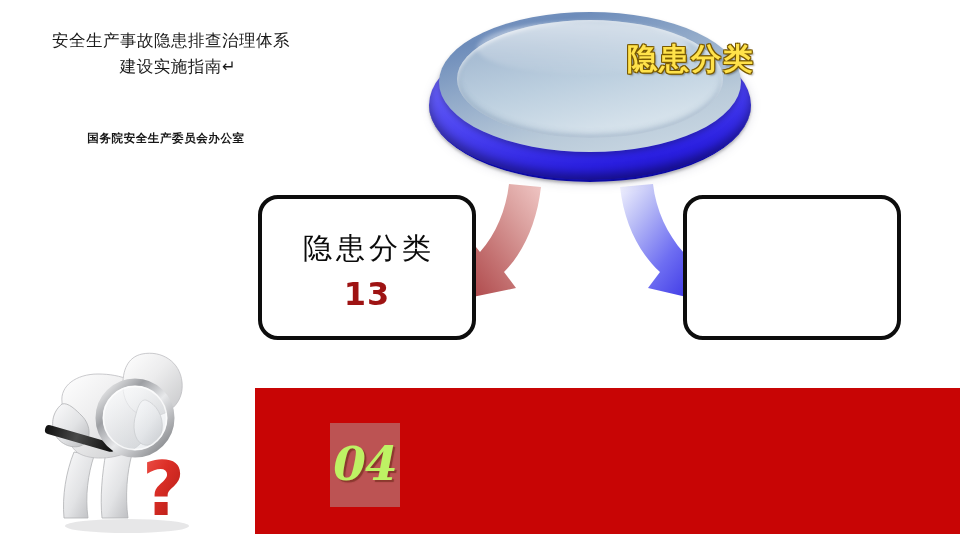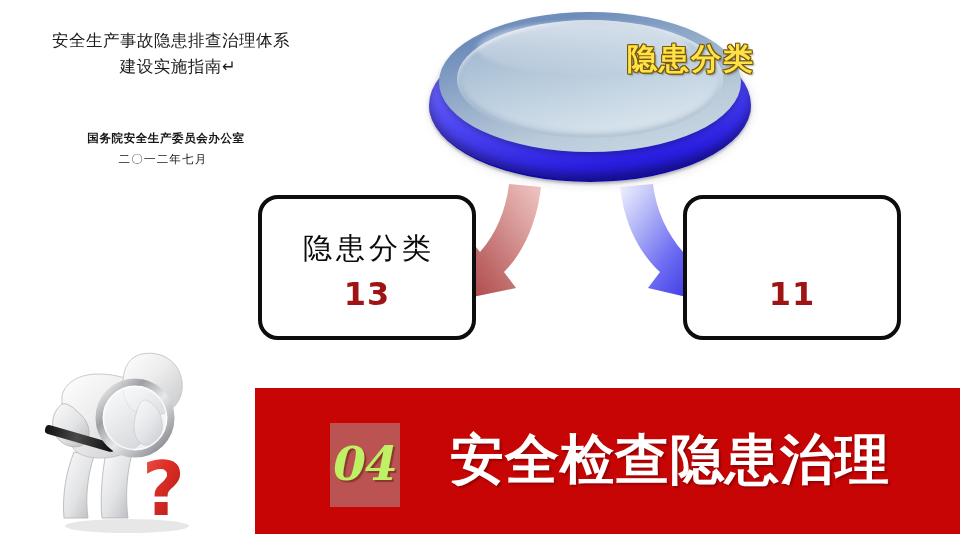--- a/index.html
+++ b/index.html
@@ -248,21 +248,20 @@
 
 <div id="slide">
 
   <div class="doc-title-block">
     <div class="doc-title-line1">安全生产事故隐患排查治理体系</div>
     <div class="doc-title-line2">建设实施指南↵</div>
   </div>
 
   <div class="doc-issuer-block">
     <div class="doc-issuer">国务院安全生产委员会办公室</div>
-    <div class="doc-date">二〇一二年七月</div>
   </div>
 
   <svg class="arrow-svg" viewBox="0 0 960 540" xmlns="http://www.w3.org/2000/svg">
     <defs>
       <linearGradient id="redArrowGrad" x1="1" y1="0" x2="0" y2="1">
         <stop offset="0%" stop-color="#f0c6c4"></stop>
         <stop offset="28%" stop-color="#dba19f"></stop>
         <stop offset="60%" stop-color="#c47272"></stop>
         <stop offset="100%" stop-color="#a83c3f"></stop>
       </linearGradient>
@@ -305,21 +304,20 @@
     <div class="disc-gloss"></div>
     <div class="disc-label">隐患分类</div>
   </div>
 
   <div class="cat-box left">
     <div class="cat-title">隐患分类</div>
     <div class="cat-count">13</div>
   </div>
 
   <div class="cat-box right">
-    <div class="cat-count">11</div>
   </div>
 
   <div class="figure-wrap">
     <svg viewBox="0 0 210 200" width="210" height="200" xmlns="http://www.w3.org/2000/svg">
       <defs>
         <linearGradient id="bodyG" x1="0" y1="0" x2="1" y2="1">
           <stop offset="0%" stop-color="#ffffff"></stop>
           <stop offset="45%" stop-color="#ececed"></stop>
           <stop offset="100%" stop-color="#c4c5c7"></stop>
         </linearGradient>
@@ -379,16 +377,15 @@
       <g>
         <text x="120" y="175" font-family="DejaVu Sans, Liberation Sans, sans-serif" font-size="74" font-weight="bold" fill="url(#qG)">?</text>
       </g>
     </svg>
   </div>
 
   <div class="banner">
     <div class="banner-num-box">
       <div class="banner-num">04</div>
     </div>
-    <div class="banner-title">安全检查隐患治理</div>
   </div>
 
 </div>
 
 </body></html>

